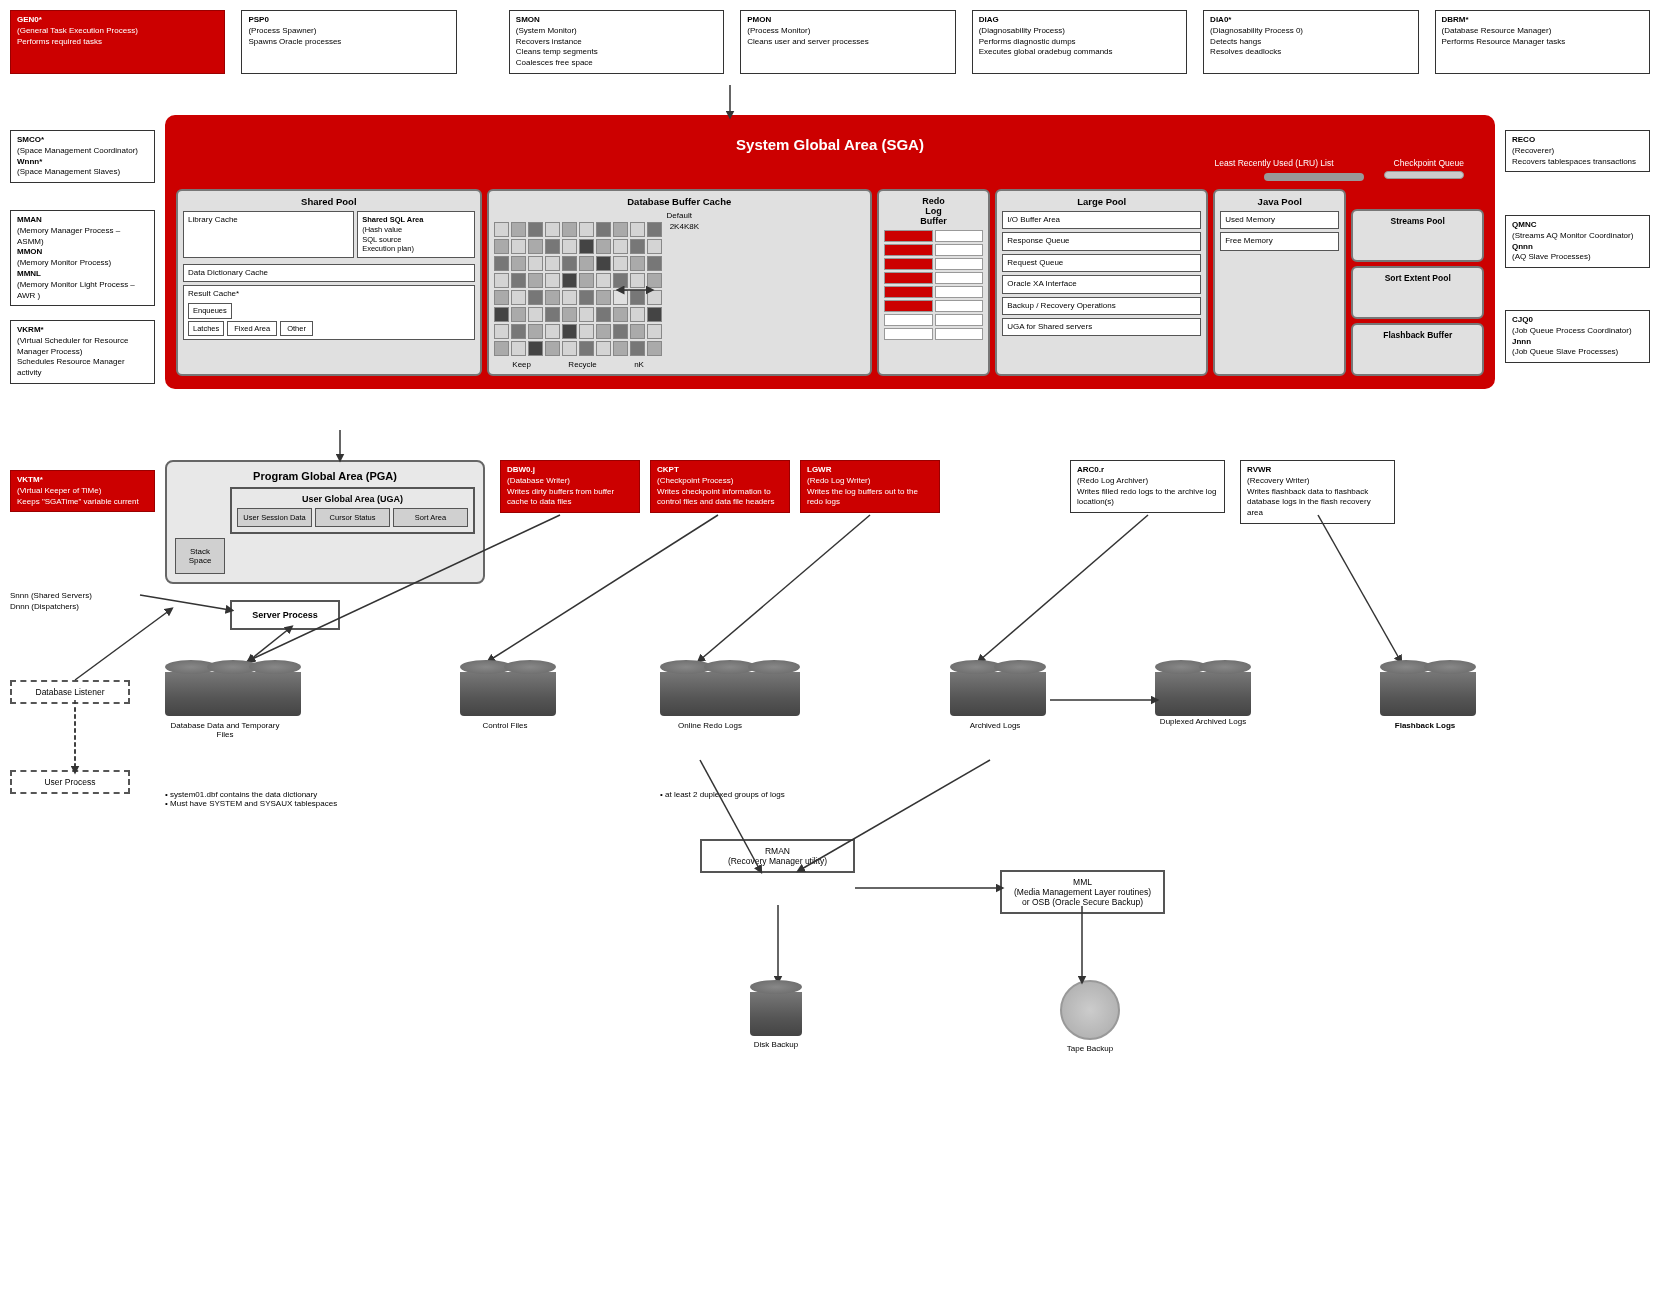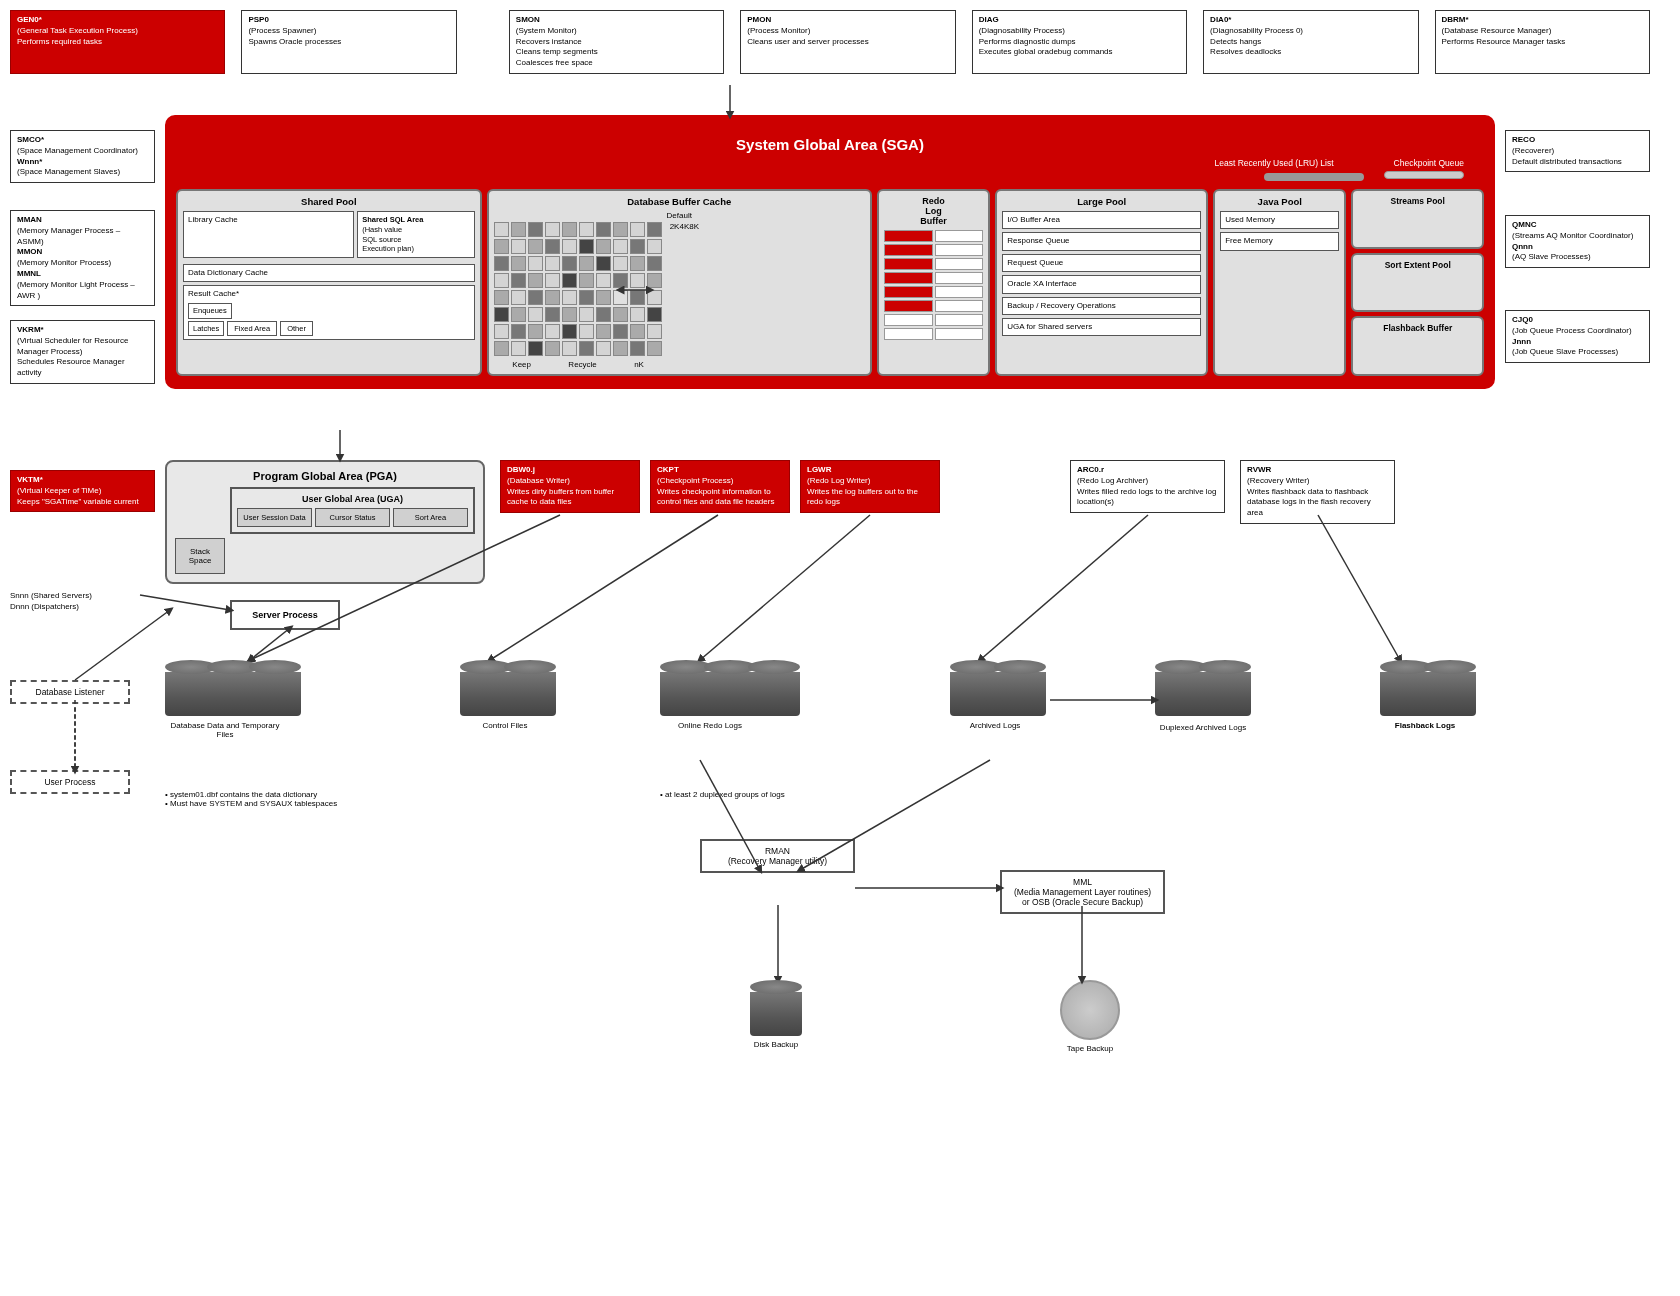--- a/index.html
+++ b/index.html
@@ -214,21 +214,21 @@
 
   <div class="abs pbox" style="left:10px;top:320px;width:145px;">
     <div><span class="bold">VKRM*</span></div>
     <div>(Virtual Scheduler for Resource Manager Process)</div>
     <div>Schedules Resource Manager activity</div>
   </div>
 
   <div class="abs pbox" style="right:10px;top:130px;width:145px;">
     <div><span class="bold">RECO</span></div>
     <div>(Recoverer)</div>
-    <div>Default distributed transactions</div>
+    <div>Recovers tablespaces transactions</div>
   </div>
 
   <div class="abs pbox" style="right:10px;top:215px;width:145px;">
     <div><span class="bold">QMNC</span></div>
     <div>(Streams AQ Monitor Coordinator)</div>
     <div><span class="bold">Qnnn</span></div>
     <div>(AQ Slave Processes)</div>
   </div>
 
   <div class="abs pbox" style="right:10px;top:310px;width:145px;">
@@ -436,21 +436,21 @@
       </div>
 
       <div class="pool-box" style="flex:0.9;">
         <div class="pool-label">Java Pool</div>
         <div class="inner-box">Used Memory</div>
         <div class="inner-box">Free Memory</div>
       </div>
 
       <div style="display:flex;flex-direction:column;gap:4px;flex:1;">
 
-        <div class="pool-box" style="flex:1;">
+        <div class="pool-box" style="flex:1;margin-top:20px;">
           <div class="pool-label" style="font-size:8.5px;">Streams Pool</div>
         </div>
 
         <div class="pool-box" style="flex:1;">
           <div class="pool-label" style="font-size:8.5px;">Sort Extent Pool</div>
         </div>
 
         <div class="pool-box" style="flex:1;">
           <div class="pool-label" style="font-size:8.5px;">Flashback Buffer</div>
         </div>
@@ -612,21 +612,21 @@
     <div style="display:flex;align-items:flex-end;">
       <div class="cyl-wrap">
         <div class="cyl-top"></div>
         <div class="cyl-body"></div>
       </div>
       <div class="cyl-wrap" style="margin-left:-8px;">
         <div class="cyl-top"></div>
         <div class="cyl-body"></div>
       </div>
     </div>
-    <div style="font-size:8px;text-align:center;margin-top:7px;max-width:100px;">Duplexed Archived Logs</div>
+    <div style="font-size:8px;text-align:center;margin-top:1px;max-width:100px;">Duplexed Archived Logs</div>
   </div>
 
   <div class="abs" style="left:1380px;top:660px;font-weight:bold;">
     <div style="display:flex;align-items:flex-end;">
       <div class="cyl-wrap">
         <div class="cyl-top"></div>
         <div class="cyl-body"></div>
       </div>
       <div class="cyl-wrap" style="margin-left:-8px;">
         <div class="cyl-top"></div>

